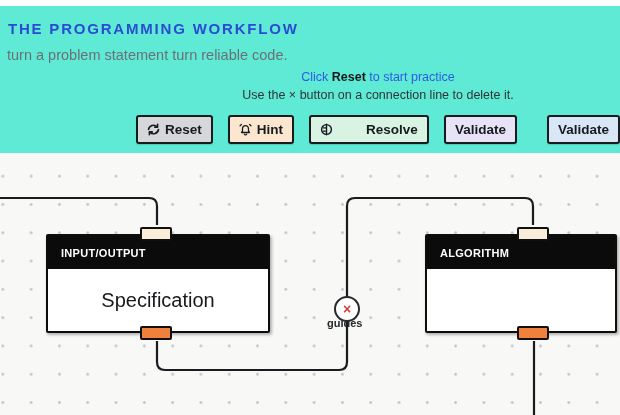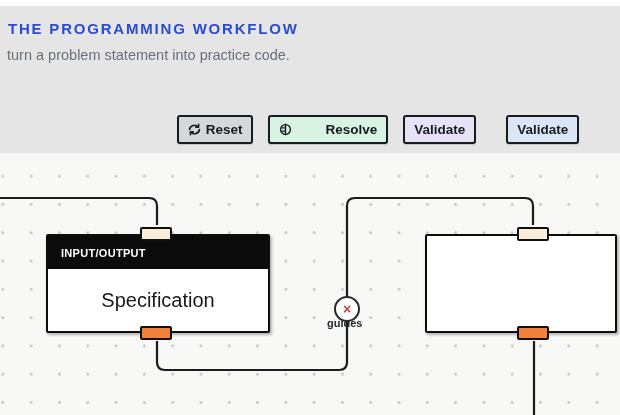--- a/index.html
+++ b/index.html
@@ -4,21 +4,21 @@
 <style>
   html,body{margin:0;padding:0;}
   body{
     width:620px;height:415px;overflow:hidden;position:relative;
     font-family:"Liberation Sans","DejaVu Sans",sans-serif;
     background:#f8f8f6;
   }
   
   .header-panel{
     position:absolute;left:0;top:0;width:620px;height:153px;
-    background:#e5e5e5;border-top:6px solid #ffffff;box-sizing:border-box;
+    background:#5eead4;border-top:6px solid #ffffff;box-sizing:border-box;
     box-shadow:0 1px 4px rgba(0,0,0,.14);
   }
   .page-title{
     position:absolute;left:8px;top:14px;margin:0;
     font-size:15px;font-weight:bold;letter-spacing:1.8px;color:#2b4cd1;
   }
   .page-subtitle{
     position:absolute;left:7px;top:41px;margin:0;
     font-size:14.5px;font-weight:400;color:#6b7077;
   }
@@ -89,34 +89,49 @@
     border-radius:50%;background:#ffffff;border:2px solid #26292e;
     display:flex;align-items:center;justify-content:center;
     font-size:14px;font-weight:bold;color:#d43c3c;line-height:1;cursor:pointer;
   }
 </style>
 </head>
 <body>
 
 <div class="header-panel">
   <h1 class="page-title">THE PROGRAMMING WORKFLOW</h1>
-  <p class="page-subtitle">turn a problem statement into practice code.</p>
+  <p class="page-subtitle">turn a problem statement turn reliable code.</p>
 
+  <div class="instructions">
+    <p class="practice-hint"><span>Click </span><span class="dark">Reset</span><span> to start practice</span></p>
+    <p class="delete-hint">Use the × button on a connection line to delete it.</p>
+  </div>
 
   <div class="toolbar">
     <button class="tb-btn btn-reset">
       <span>
         <svg width="13" height="13" viewBox="0 0 13 13" fill="none" stroke="#171a1e" stroke-width="1.6" stroke-linecap="round" stroke-linejoin="round">
           <path d="M1.5 6.5a5 5 0 0 1 8.6-2.6"></path>
             <path d="M10.6 1.2v2.9H7.7"></path>
           <path d="M11.5 6.5a5 5 0 0 1-8.6 2.6"></path>
             <path d="M2.4 11.8V8.9h2.9"></path>
         </svg>
       </span>
       <span>Reset</span>
+    </button>
+    <button class="tb-btn btn-hint">
+      <span>
+        <svg width="13" height="13" viewBox="0 0 13 13" fill="none" stroke="#171a1e" stroke-width="1.3" stroke-linecap="round" stroke-linejoin="round">
+          <path d="M6.5 2.6c-1.9 0-3 1.5-3 3.3v2.3l-1 1.3h8l-1-1.3V5.9c0-1.8-1.1-3.3-3-3.3z"></path>
+          <path d="M5.4 11.2a1.2 1.2 0 0 0 2.2 0"></path>
+          <path d="M2.4 1.4 1.1 2.7"></path>
+            <path d="M10.6 1.4l1.3 1.3"></path>
+        </svg>
+      </span>
+      <span>Hint</span>
     </button>
     <button class="tb-btn btn-resolve">
       <span>
         <svg width="13" height="13" viewBox="0 0 13 13" fill="none" stroke="#171a1e" stroke-width="1.4" stroke-linecap="round">
           <circle cx="6.5" cy="6.5" r="4.9"></circle>
             <path d="M6.5 1.2v10.6"></path>
             <path d="M3.3 4.9h2.2M3.3 8.1h2.2"></path>
         </svg>
       </span>
       <span>Resolve</span>
@@ -139,20 +154,21 @@
 
   <div class="flow-node node-io">
     <div class="handle handle-top"></div>
     <div class="node-header">INPUT/OUTPUT</div>
     <div class="node-body">Specification</div>
     <div class="handle handle-bottom"></div>
   </div>
 
   <div class="flow-node node-algo">
     <div class="handle handle-top"></div>
+    <div class="node-header">ALGORITHM</div>
     <div class="handle handle-bottom"></div>
   </div>
 
   <div class="edge-label">guides</div>
   <div class="edge-delete">
       <span>×</span>
     </div>
 </div>
 
 </body></html>

